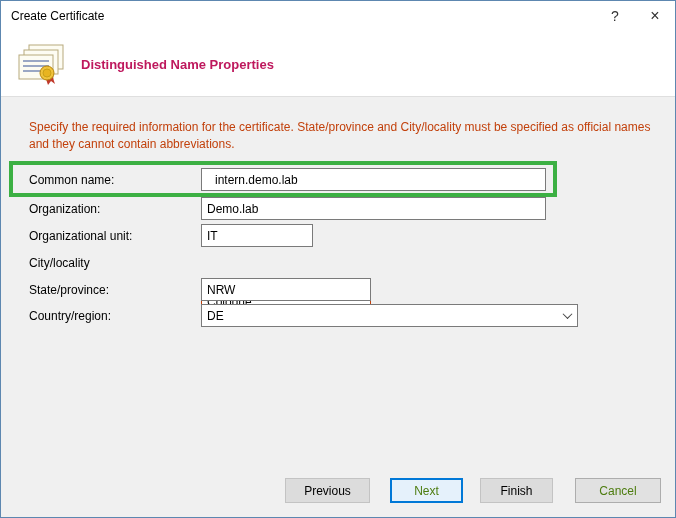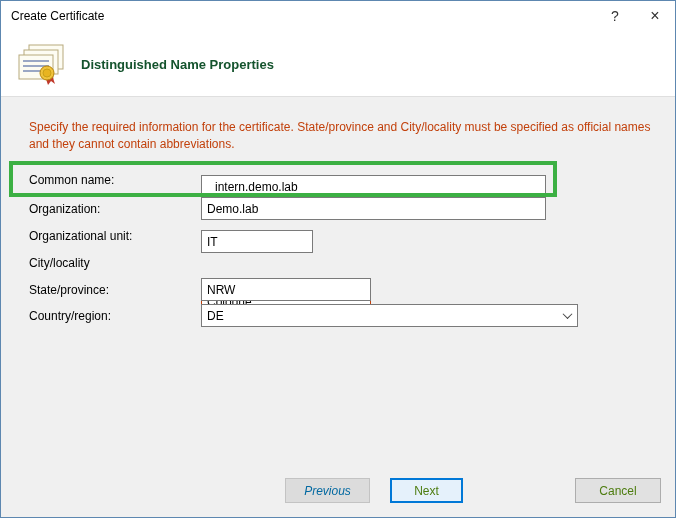--- a/index.html
+++ b/index.html
@@ -39,21 +39,21 @@
   .tb-btn.close { font-size: 16px; }
   
   .header {
     position: absolute; top: 30px; left: 0; right: 0; height: 66px;
     background: #ffffff;
     border-bottom: 1px solid #dfdfdf;
   }
   .cert-icon { position: absolute; left: 16px; top: 12px; }
   .header-title {
     position: absolute; left: 80px; top: 26px;
-    font-size: 13px; font-weight: bold; color: #14532d;
+    font-size: 13px; font-weight: bold; color: #be185d;
   }
   
   .desc {
     position: absolute; left: 28px; top: 118px; width: 622px;
     line-height: 17px; color: #c2410c;
   }
   .field-label {
     position: absolute; left: 28px; color: #000;
   }
   .txt {
@@ -98,22 +98,21 @@
     background: #e1e1e1;
     border: 1px solid #adadad;
     font-family: "Liberation Sans", "DejaVu Sans", sans-serif;
     font-size: 12px;
     color: #4d7c0f;
     cursor: default;
   }
   .btn:disabled {
     background: #dcdcdc;
     border-color: #c3c3c3;
-    color: #0369a1;
-    font-style: italic;
+    color: #000000;
   }
   .btn.default {
     border: 2px solid #0078d7;
     background: #e5f1fb;
   }
   .btn-previous { left: 284px; width: 85px; }
   .btn-next     { left: 389px; width: 73px; }
   .btn-finish   { left: 479px; width: 73px; }
   .btn-cancel   { left: 574px; width: 86px; }
 </style>
@@ -143,41 +142,42 @@
         <circle cx="30" cy="30" r="7" fill="#f0c33c" stroke="#b8860b"></circle>
         <circle cx="30" cy="30" r="4" fill="#e8b420" stroke="#caa017"></circle>
       </g>
     </svg>
     <div class="header-title">Distinguished Name Properties</div>
   </div>
 
   <div class="desc">Specify the required information for the certificate. State/province and City/locality must be specified as official names and they cannot contain abbreviations.</div>
 
   <label class="field-label" style="top:172px">Common name:</label>
-  <input class="txt w-lg" style="top: 174px; padding-left: 13px;" value="intern.demo.lab">
+  <input class="txt w-lg" style="top: 167px; padding-left: 13px;" value="intern.demo.lab">
 
   <label class="field-label" style="top:201px">Organization:</label>
   <input class="txt w-lg" style="top: 196px;" value="Demo.lab">
 
   <label class="field-label" style="top:228px">Organizational unit:</label>
-  <input class="txt w-sm" style="top: 229px;" value="IT">
+  <input class="txt w-sm" style="top: 223px;" value="IT">
 
   <label class="field-label" style="top:255px">City/locality</label>
   <input class="txt w-md focused" style="top: 250px;" value="Cologne">
 
   <label class="field-label" style="top:282px">State/province:</label>
   <input class="txt w-md" style="top: 277px;" value="NRW">
 
   <label class="field-label" style="top:308px">Country/region:</label>
   <div class="combo" style="top:303px">
     <span>DE</span>
     <span class="combo-btn">
         <i class="chev"></i>
       </span>
   </div>
 
   <div class="green-highlight"></div>
 
   <button class="btn btn-previous" disabled="">Previous</button>
   <button class="btn btn-next default">Next</button>
+  <button class="btn btn-finish" disabled="">Finish</button>
   <button class="btn btn-cancel">Cancel</button>
 
 </div>
 
 </body></html>

